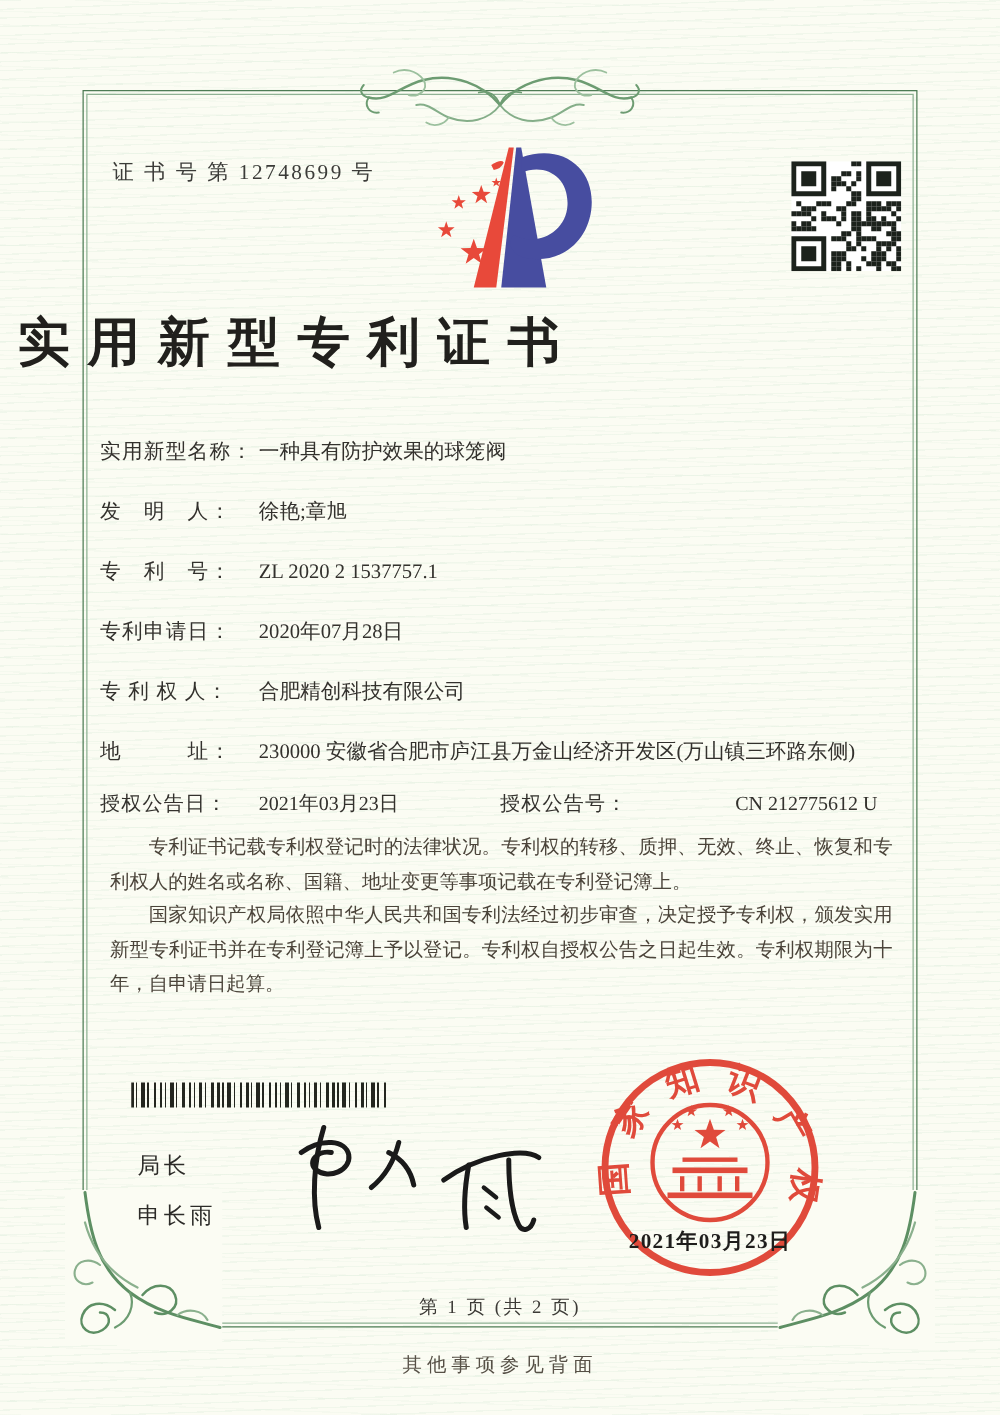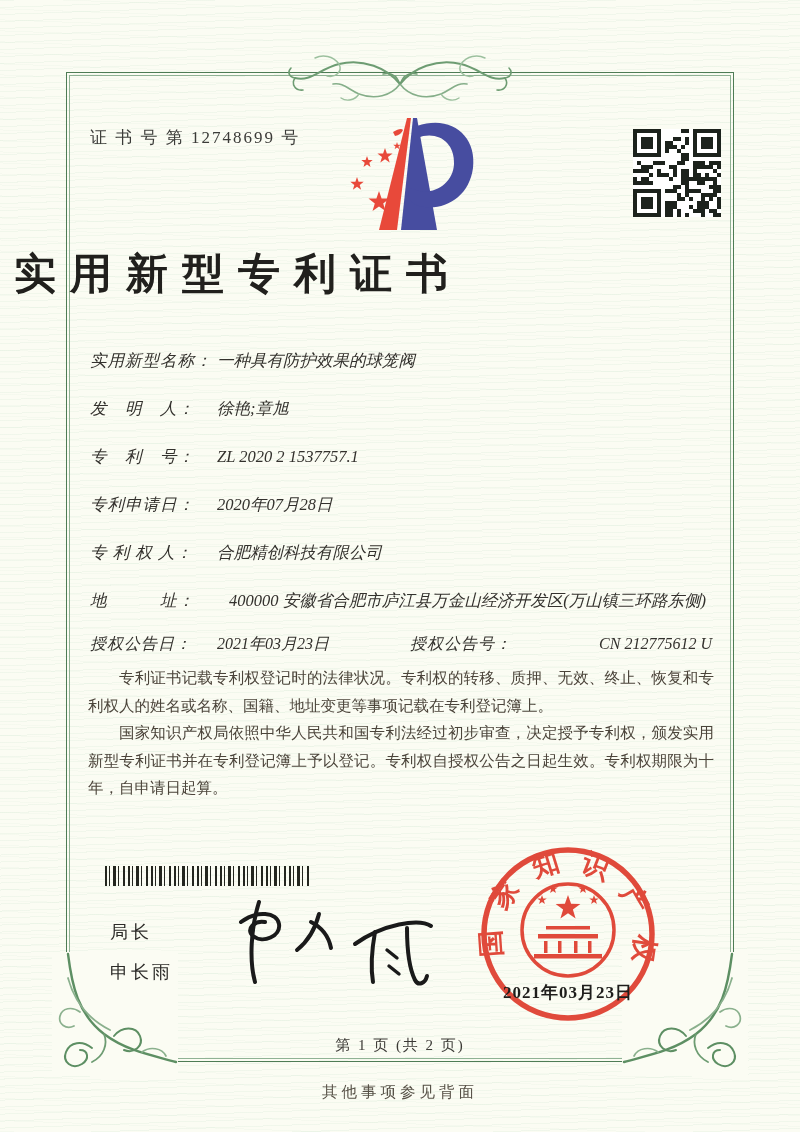--- a/index.html
+++ b/index.html
@@ -31,25 +31,25 @@
 
   .logo { position:absolute; left:333px; top:110px; width:148px; height:128px; }
   .qr   { position:absolute; left:633px; top:129px; width:88px;  height:88px; }
 
   .title {
     position:absolute; left:0; top:246px; width:800px;
     font-size:42px; font-weight:600;
     letter-spacing:14px; color:#21201d; text-indent:14px;
   }
 
-  .fields { position:absolute; left:90px; top:347px; width:622px;font-style:italic; }
+  .fields { position:absolute; left:80px; top:347px; width:622px; }
   .field-row { display:flex; font-size:16.5px; line-height:27px; color:#33312d; margin-bottom:21px; }
   .field-row .lbl { flex:0 0 127px; letter-spacing:1px; }
   .field-row .val { flex:1; }
-  .field-row.addr { margin-bottom:13px;gap:12px; }
+  .field-row.addr { margin-bottom:13px; }
   .grant-row { display:flex; font-size:16px; line-height:27px; color:#33312d;margin-top:16px; }
   .grant-row .lbl { flex:0 0 127px; letter-spacing:1px; }
   .grant-row .val1 { flex:0 0 193px; }
   .grant-row .lbl2 { flex:0 0 122px; letter-spacing:1px; }
   .grant-row .val2 { flex:1;text-align:right; }
 
   .body-text { position:absolute; left:88px; top:664px; width:626px; color:#4b443a; }
   .body-text p { font-size:15.5px; line-height:27.5px; text-indent:2em; text-align:justify; }
 
   .barcode {
@@ -324,21 +324,21 @@
     <div class="field-row">
       <span class="lbl">专利申请日：</span>
       <span class="val">2020年07月28日</span>
     </div>
     <div class="field-row">
       <span class="lbl">专 利 权 人：</span>
       <span class="val">合肥精创科技有限公司</span>
     </div>
     <div class="field-row addr">
       <span class="lbl">地　　　址：</span>
-      <span class="val">400000 安徽省合肥市庐江县万金山经济开发区(万山镇三环路东侧)</span>
+      <span class="val">230000 安徽省合肥市庐江县万金山经济开发区(万山镇三环路东侧)</span>
     </div>
     <div class="grant-row">
       <span class="lbl">授权公告日：</span>
       <span class="val1">2021年03月23日</span>
       <span class="lbl2">授权公告号：</span>
       <span class="val2">CN 212775612 U</span>
     </div>
   </div>
 
   <div class="body-text">

